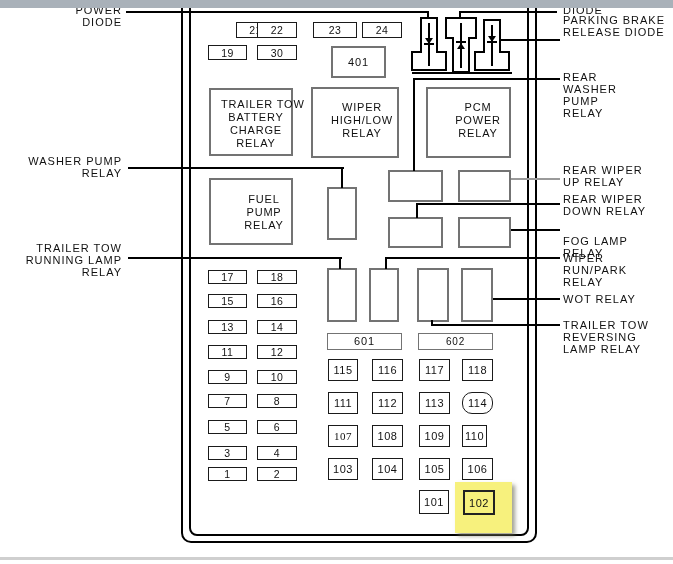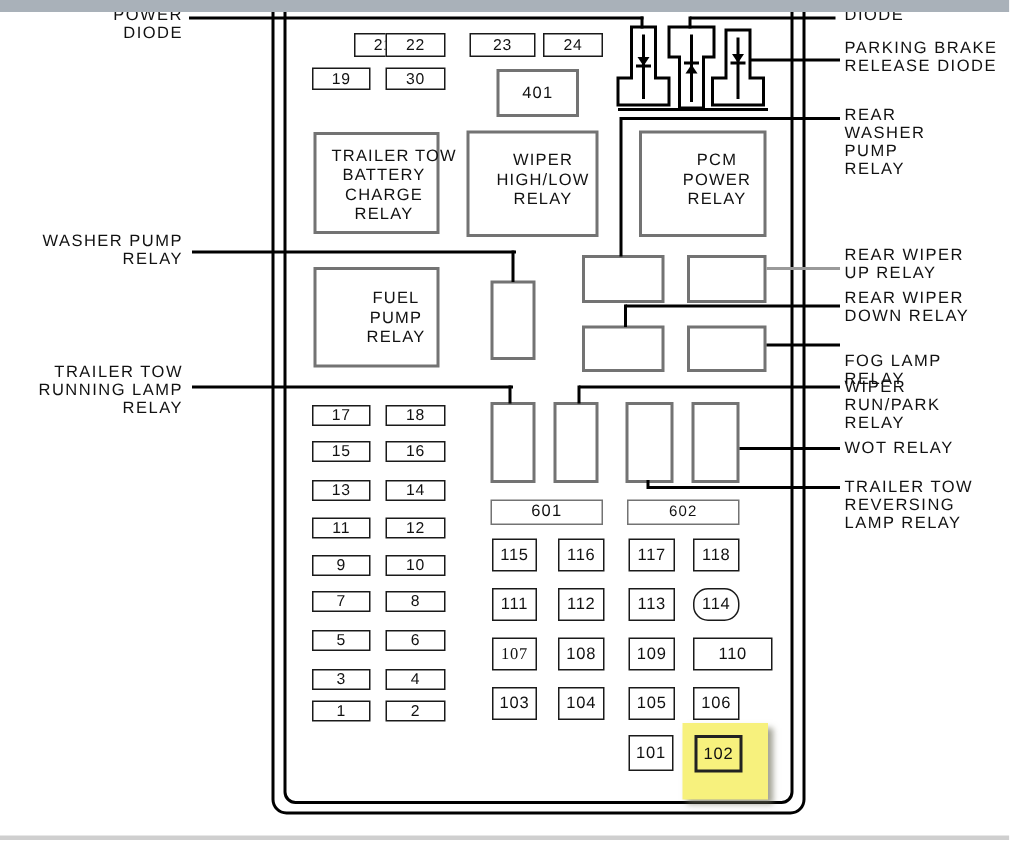--- a/index.html
+++ b/index.html
@@ -124,21 +124,21 @@
   <div class="box" style="left:458px;top:217px;width:53px;height:31px"></div>
 
   <div class="lbl r" style="right:551px;top:4px">POWER
 DIODE</div>
   <div class="lbl r" style="right:551px;top:155px">WASHER PUMP
 RELAY</div>
   <div class="lbl r" style="right:551px;top:242px">TRAILER TOW
 RUNNING LAMP
 RELAY</div>
   <div class="lbl" style="left:563px;top:4px">DIODE</div>
-  <div class="lbl" style="left:563px;top:26px">PARKING BRAKE
+  <div class="lbl" style="left:563px;top:14px">PARKING BRAKE
 RELEASE DIODE</div>
   <div class="lbl" style="left:563px;top:71px">REAR
 WASHER
 PUMP
 RELAY</div>
   <div class="lbl" style="left:563px;top:164px">REAR WIPER
 UP RELAY</div>
   <div class="lbl" style="left:563px;top:193px">REAR WIPER
 DOWN RELAY</div>
   <div class="lbl" style="left:563px;top:235px">FOG LAMP
@@ -180,21 +180,21 @@
       <div class="fuse" style="left: 372px; top: 359px; width: 31px; height: 22px;">116</div>
       <div class="fuse" style="left: 419px; top: 359px; width: 31px; height: 22px;">117</div>
       <div class="fuse" style="left: 462px; top: 359px; width: 31px; height: 22px;">118</div>
       <div class="fuse" style="left: 328px; top: 392px; width: 30px; height: 22px;">111</div>
       <div class="fuse" style="left: 372px; top: 392px; width: 31px; height: 22px;">112</div>
       <div class="fuse" style="left: 419px; top: 392px; width: 31px; height: 22px;">113</div>
       <div class="fuse" style="left: 462px; top: 392px; width: 31px; height: 22px; border-radius: 10px;">114</div>
       <div class="fuse" style="left: 328px; top: 425px; width: 30px; height: 22px; font-family: Liberation Serif, serif;">107</div>
       <div class="fuse" style="left: 372px; top: 425px; width: 31px; height: 22px;">108</div>
       <div class="fuse" style="left: 419px; top: 425px; width: 31px; height: 22px;">109</div>
-      <div class="fuse" style="left: 462px; top: 425px; width: 53px; height: 22px;">110</div>
+      <div class="fuse" style="left: 462px; top: 425px; width: 25px; height: 22px;">110</div>
       <div class="fuse" style="left: 328px; top: 458px; width: 30px; height: 22px;">103</div>
       <div class="fuse" style="left: 372px; top: 458px; width: 31px; height: 22px;">104</div>
       <div class="fuse" style="left: 419px; top: 458px; width: 31px; height: 22px;">105</div>
       <div class="fuse" style="left: 462px; top: 458px; width: 31px; height: 22px;">106</div>
       <div class="fuse" style="left: 419px; top: 490px; width: 30px; height: 24px;">101</div>
       <div class="hl-mark" style="left: 455px; top: 482px; width: 57px; height: 51px; background: rgb(247, 241, 125);"></div>
       <div class="fuse hl" style="left: 463px; top: 490px; width: 32px; height: 25px;">102</div>
     </div>
 </div>
 

